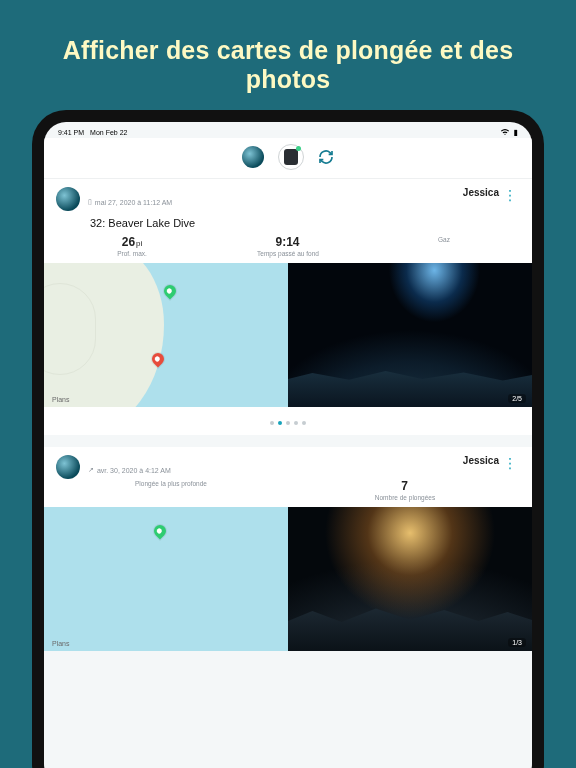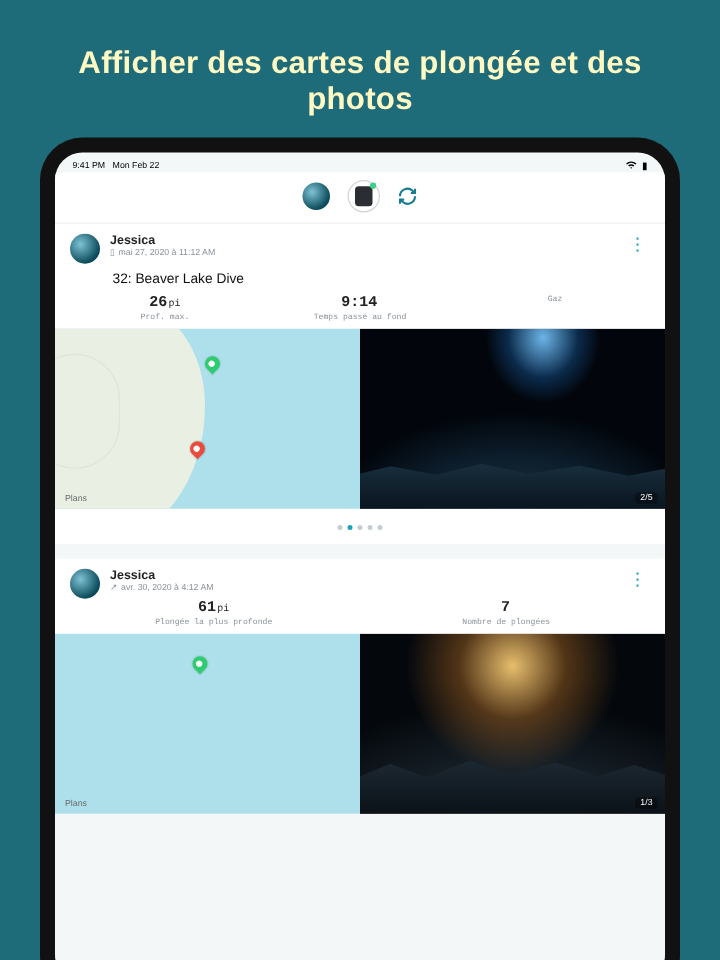--- a/index.html
+++ b/index.html
@@ -89,25 +89,25 @@
   }
   .card-head {
     display:flex; align-items:flex-start; padding: 8px 12px 0;
   }
   .avatar {
     width:24px; height:24px; border-radius:50%;
     background: radial-gradient(circle at 35% 35%, #7ec3d4, #0a4a5a 70%);
     flex-shrink:0;
   }
   .head-text { margin-left:8px; flex:1; }
-  .username { font-size:10px; font-weight:600; color:#222; }
+  .username { font-size:10px; font-weight:600; color:#222;text-align:right; }
   .datetime { font-size:7px; color:#8a9199; display:flex; align-items:center; gap:3px; }
   .more-icon { color:#17a3bb; font-size:14px; line-height:12px; letter-spacing:-1px; padding:2px 4px;}
   .dive-title { font-size:11px; font-weight:400; padding: 6px 12px 6px 46px; color:#111; }
-  .stats { display:flex; justify-content:flex-end; padding: 0 10px 6px; font-family: Liberation Mono, monospace; }
+  .stats { display:flex; justify-content:flex-end; padding: 0 10px 6px; }
   .stat { text-align:center; flex:1; }
   .stat .row1 { font-size:12px; font-weight:600; color:#222; }
   .stat .unit { font-size:8px; font-weight:500; margin-left:1px; }
   .stat .label { font-size:6.5px; color:#8a9199; margin-top:1px; }
   .media-row { display:flex; height:144px; }
   .map-pane { flex:1; position:relative; background:#aee0ec; overflow:hidden; }
   .map-land {
     position:absolute; left:-40px; top:-20px; width:160px; height:190px;
     background:#e9efe3; border-radius: 0 90px 120px 0 / 0 120px 160px 0;
   }
@@ -252,21 +252,20 @@
             <div class="username">Jessica</div>
             <div class="datetime">
               <span style="font-size:7px;">↗</span>
               <span>avr. 30, 2020 à 4:12 AM</span>
             </div>
           </div>
           <div class="more-icon">⋮</div>
         </div>
         <div class="stats">
           <div class="stat">
-            <div class="row1"><span>61</span><span class="unit">pi</span></div>
             <div class="label">Plongée la plus profonde</div>
           </div>
           <div class="stat">
             <div class="row1"><span>7</span><span class="unit"></span></div>
             <div class="label">Nombre de plongées</div>
           </div>
         </div>
         <div class="media-row">
           <div class="map-pane">
             <div class="pin green" style="left:110px; top:18px;"></div>

